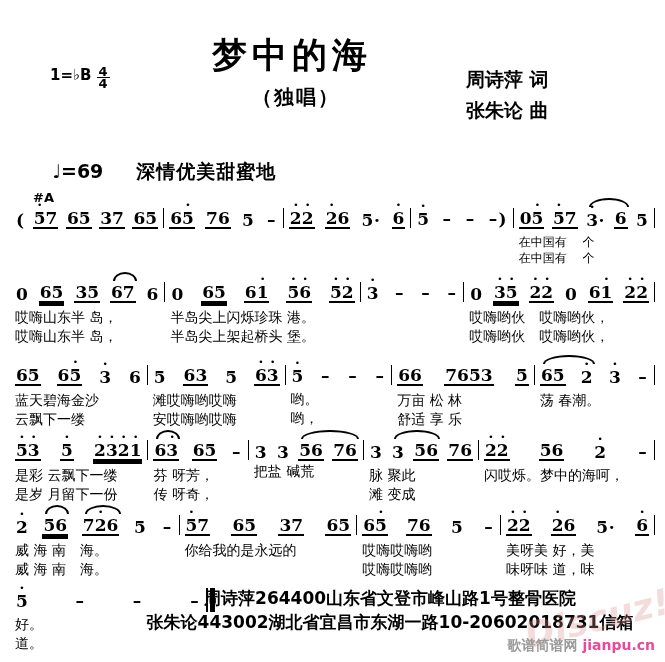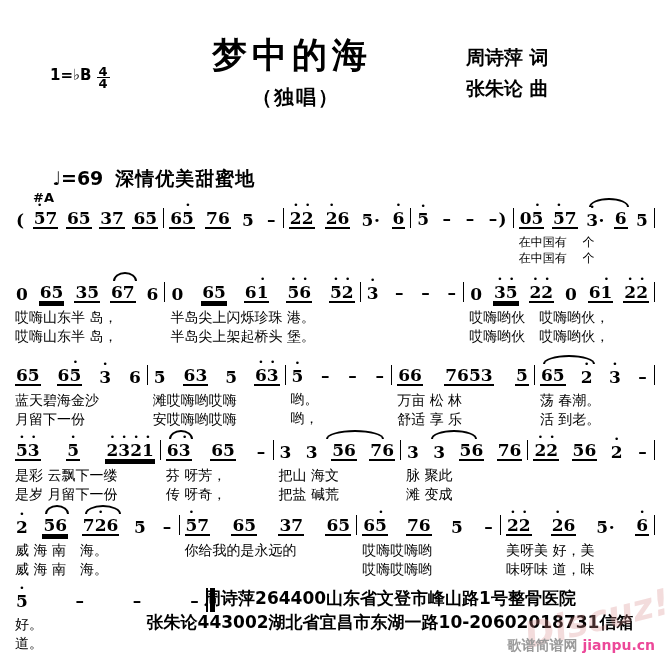--- a/index.html
+++ b/index.html
@@ -7,21 +7,21 @@
          font-family:"DejaVu Sans",sans-serif;overflow:hidden}
   .abs{position:absolute}
   .title{font-size:35px;font-weight:bold;letter-spacing:5px;white-space:nowrap}
   .subtitle{font-size:20px;font-weight:bold;letter-spacing:2px;white-space:nowrap}
   .credits{font-size:19px;font-weight:bold;line-height:31px;white-space:nowrap}
   .keysig{display:flex;align-items:flex-start;gap:5px;font-size:15px;font-weight:bold}
   .frac{display:inline-flex;flex-direction:column;align-items:center;font-size:13px;line-height:11px;font-weight:bold}
   .frac .ftop{border-bottom:1px solid #000;padding:0 2px}
   .frac .fbot{padding:0 2px}
   .tempo{display:flex;align-items:baseline;font-size:19px;font-weight:bold;white-space:nowrap}
-  .tempo .expr{margin-left:12px;letter-spacing:1px}
+  .tempo .expr{margin-left:33px;letter-spacing:1px}
   .accid{font-size:13px;font-weight:bold}
   .system{position:absolute;display:flex;align-items:flex-start}
   .measure{position:relative;flex:1 1 auto;display:flex;flex-direction:column;padding:0 3px;overflow:visible}
   .notesrow{display:flex;align-items:flex-end;justify-content:space-between;min-height:26px}
   .group{display:inline-flex;align-items:flex-end;padding:0 1px}
   .group.u1{border-bottom:2px solid #000}
   .group.u2{border-bottom:2px solid #000;box-shadow:0 3px 0 0 #000}
   .note{display:inline-flex;flex-direction:column;align-items:center;min-width:11px}
   .note.paren{min-width:7px}
   .note.augdot{min-width:7px}
@@ -51,26 +51,26 @@
     <span>1=♭B</span>
     <span class="frac">
       <span class="ftop">4</span>
       <span class="fbot">4</span>
     </span>
   </div>
 
   <div class="abs subtitle" style="left:252px;top:84px">（独唱）</div>
   <div class="abs title" style="left:212px;top:32px">梦中的海</div>
 
-  <div class="abs credits" style="left:466px;top:42px">
+  <div class="abs credits" style="left:466px;top:64px">
     <div>周诗萍 词</div>
     <div>张朱论 曲</div>
   </div>
 
-  <div class="abs tempo" style="left:52px;top:166px">
+  <div class="abs tempo" style="left:52px;top:159px">
     <span>♩=69</span>
     <span class="expr">深情优美甜蜜地</span>
   </div>
 
   <div class="abs accid" style="left:33px;top:190px">#A</div>
 
   <div id="music">
       <div class="system small-lyrics" style="top: 202px; left: 12px; width: 645px;">
         <div class="measure">
           <div class="notesrow">
@@ -508,21 +508,21 @@
               </span>
             </span>
             <span class="group">
               <span class="note">
                 <span class="dotrow">&nbsp;</span>
                 <span class="digit">6</span>
               </span>
             </span>
           </div>
           <div class="lyr first">蓝天碧海金沙</div>
-          <div class="lyr">月留下一份</div>
+          <div class="lyr">云飘下一缕</div>
         </div>
         <div class="barline"></div>
         <div class="measure">
           <div class="notesrow">
             <span class="group">
               <span class="note">
                 <span class="dotrow">&nbsp;</span>
                 <span class="digit">5</span>
               </span>
             </span>
@@ -654,21 +654,20 @@
               </span>
             </span>
             <span class="group">
               <span class="note">
                 <span class="dotrow">&nbsp;</span>
                 <span class="digit">–</span>
               </span>
             </span>
           </div>
           <div class="lyr first">荡 春潮。</div>
-          <div class="lyr">活 到老。</div>
           <div class="arc" style="left: 6px; width: 48px; top: -4px;"></div>
         </div>
         <div class="barline"></div>
       </div>
       <div class="system" style="top: 434px; left: 12px; width: 645px;">
         <div class="measure">
           <div class="notesrow">
             <span class="group u1">
               <span class="note">
                 <span class="dotrow">•</span>
@@ -770,21 +769,20 @@
               <span class="note">
                 <span class="dotrow">&nbsp;</span>
                 <span class="digit">7</span>
               </span>
               <span class="note">
                 <span class="dotrow">&nbsp;</span>
                 <span class="digit">6</span>
               </span>
             </span>
           </div>
-          <div class="lyr first">把山 海文</div>
           <div class="lyr">把盐 碱荒</div>
           <div class="arc" style="left: 50px; width: 54px; top: -4px;"></div>
         </div>
         <div class="barline"></div>
         <div class="measure">
           <div class="notesrow">
             <span class="group">
               <span class="note">
                 <span class="dotrow">&nbsp;</span>
                 <span class="digit">3</span>
@@ -850,20 +848,21 @@
                 <span class="digit">2</span>
               </span>
             </span>
             <span class="group">
               <span class="note">
                 <span class="dotrow">&nbsp;</span>
                 <span class="digit">–</span>
               </span>
             </span>
           </div>
+          <div class="lyr first">闪哎烁。梦中的海呵，</div>
         </div>
         <div class="barline"></div>
       </div>
       <div class="system" style="top: 509px; left: 12px; width: 645px;">
         <div class="measure">
           <div class="notesrow">
             <span class="group">
               <span class="note">
                 <span class="dotrow">•</span>
                 <span class="digit">2</span>

